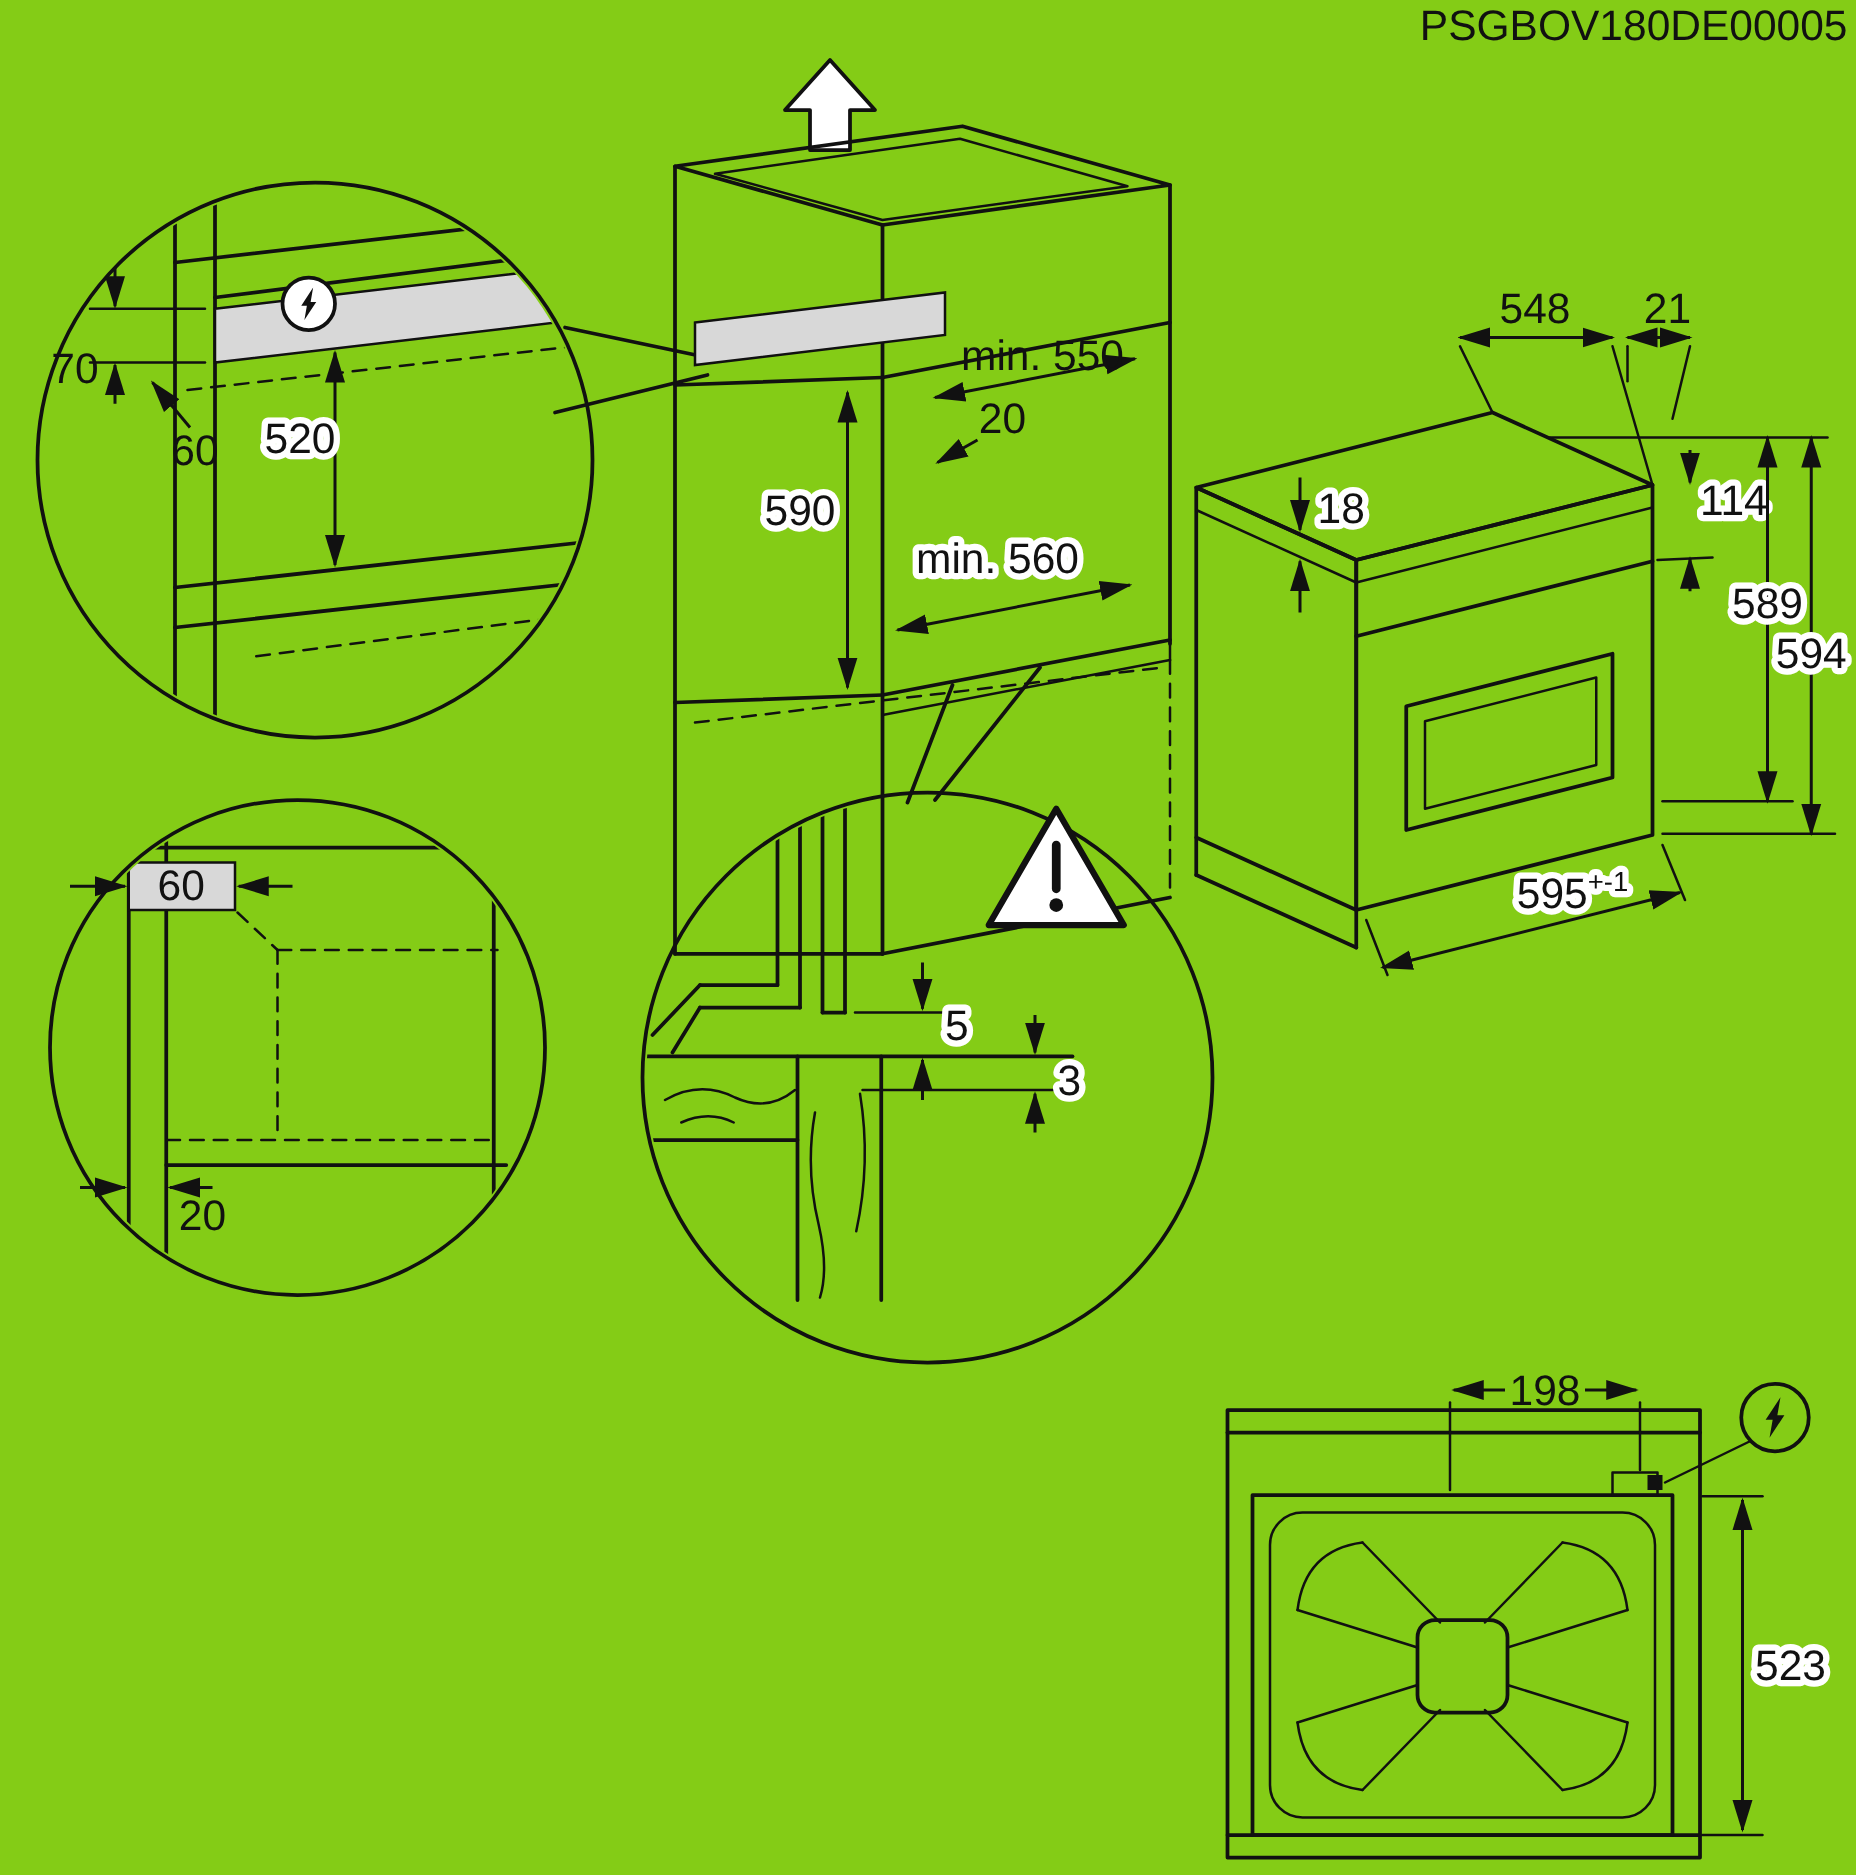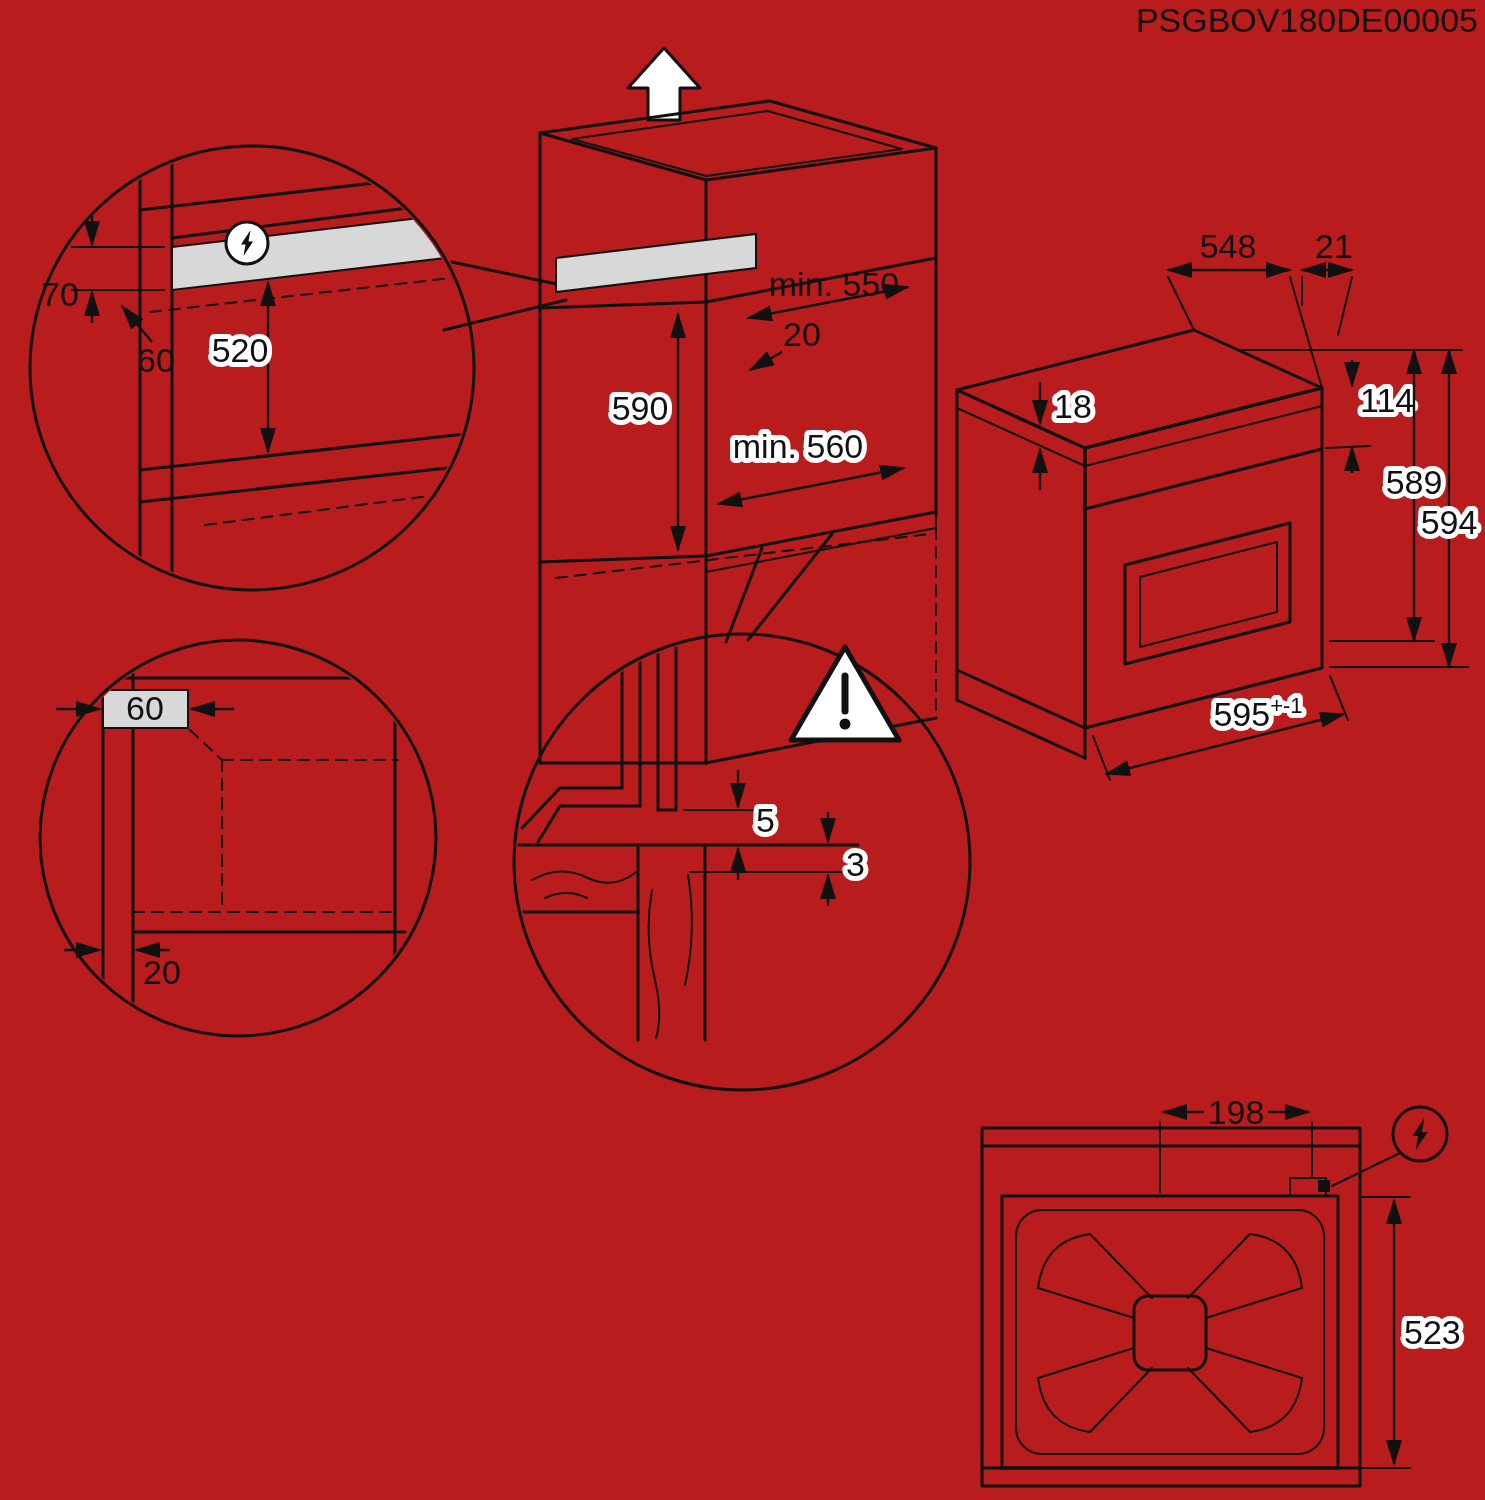--- a/index.html
+++ b/index.html
@@ -1,16 +1,16 @@
 <!DOCTYPE html>
 <html><head>
 <meta charset="utf-8">
 <style>
   html,body { margin:0; padding:0; background:#ffffff; }
-  .page { position:relative; width:1485px; height:1500px; background:#b91c1c; overflow:hidden;
+  .page { position:relative; width:1485px; height:1500px; background:#84cc16; overflow:hidden;
           font-family:"Liberation Sans", sans-serif; }
   svg { position:absolute; left:0; top:0; }
   .s3  { fill:none; stroke:#111111; stroke-width:3;   stroke-linejoin:round; stroke-linecap:round; }
   .s2  { fill:none; stroke:#111111; stroke-width:2;   stroke-linejoin:round; stroke-linecap:round; }
   .s5  { fill:#ffffff; stroke:#111111; stroke-width:5; stroke-linejoin:round; }
   .dim { fill:none; stroke:#111111; stroke-width:2.4; }
   .dash{ stroke-dasharray:11 8; }
   .shade { fill:#d8d8d8; stroke:#111111; stroke-width:2; }
   .wht { fill:#ffffff; }
   .txt { font-family:"Liberation Sans", sans-serif; font-size:34px; fill:#111111; }

